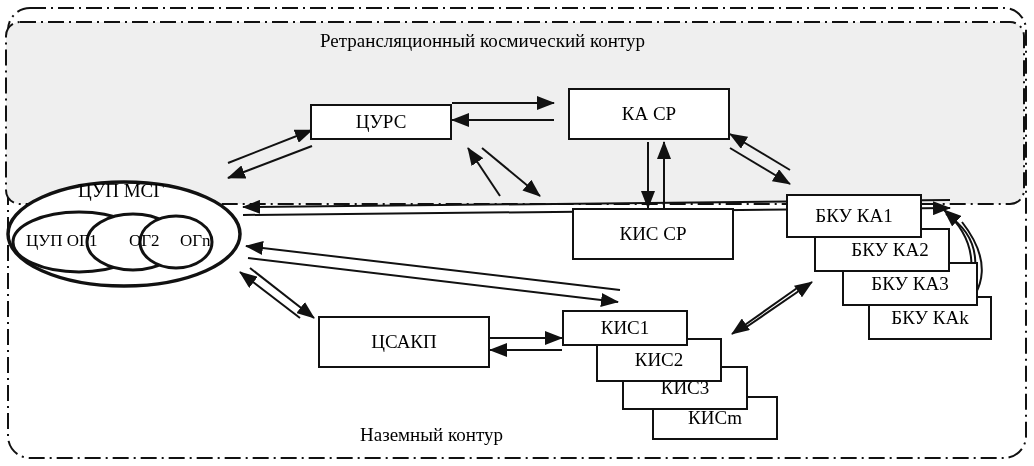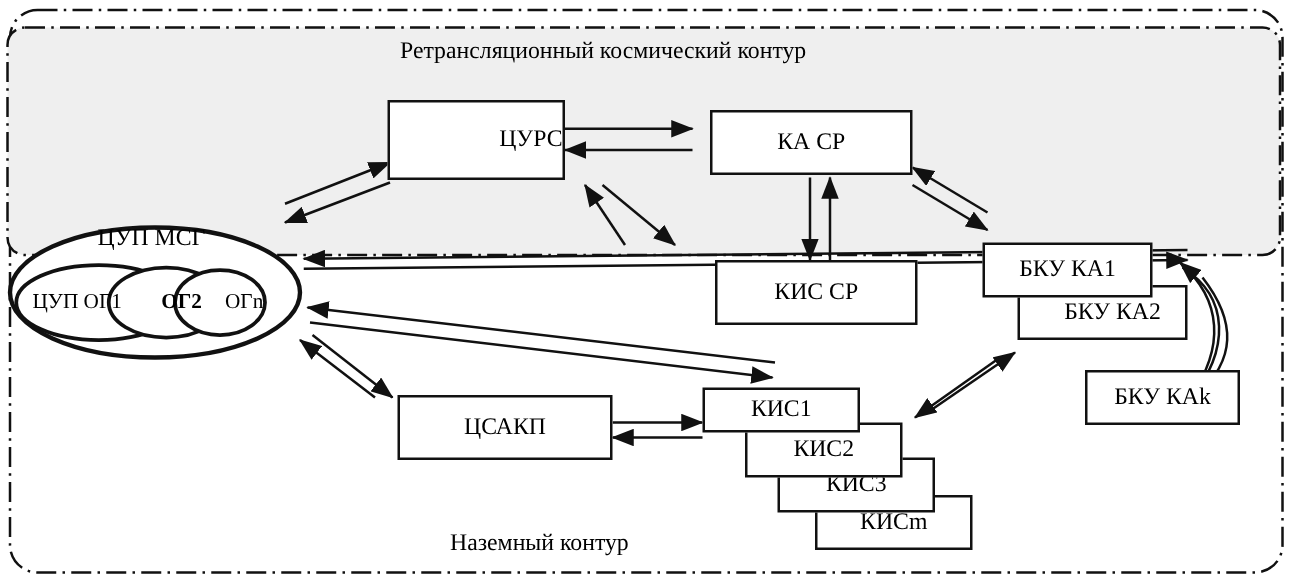--- a/index.html
+++ b/index.html
@@ -114,24 +114,24 @@
     <path d="M962,222 C990,258 988,288 958,316" fill="none" stroke="#111111" stroke-width="2" marker-end="url(#arrowhead)"></path>
   </svg>
 
   <div class="label-free title-space" style="left:320px; top:30px;">Ретрансляционный космический контур</div>
 
   <div class="label-free title-ground" style="left:360px; top:424px;">Наземный контур</div>
 
   <div class="label-free cup-label" style="left:78px; top:180px;">ЦУП МСГ</div>
 
   <div class="ellipse-label" style="left:26px; top:231px;">ЦУП ОГ1</div>
-  <div class="ellipse-label" style="left:129px; top:231px;font-weight:bold;">ОГ2</div>
+  <div class="ellipse-label" style="left:129px; top:231px;">ОГ2</div>
   <div class="ellipse-label" style="left:180px; top:231px;text-align:center;">ОГn</div>
 
-  <div class="node" style="left:310px; top:80px; width:142px; height:64px;justify-content:flex-end;">
+  <div class="node" style="left:310px; top:104px; width:142px; height:36px;">
     <span>ЦУРС</span>
   </div>
 
   <div class="node" style="left:568px; top:88px; width:162px; height:52px;">
     <span>КА СР</span>
   </div>
 
   <div class="node" style="left:572px; top:208px; width:162px; height:52px;">
     <span>КИС СР</span>
   </div>
@@ -149,20 +149,23 @@
   <div class="node" style="left:596px; top:338px; width:126px; height:44px; z-index:6;">
     <span>КИС2</span>
   </div>
   <div class="node" style="left:562px; top:310px; width:126px; height:36px; z-index:7;">
     <span>КИС1</span>
   </div>
 
   <div class="node" style="left:868px; top:296px; width:124px; height:44px; z-index:4;text-align:center;">
     <span>БКУ КАk</span>
   </div>
+  <div class="node" style="left:842px; top:262px; width:136px; height:44px; z-index:5;">
+    <span>БКУ КА3</span>
+  </div>
   <div class="node" style="left:814px; top:228px; width:136px; height:44px; z-index:6;padding-left:16px;">
     <span>БКУ КА2</span>
   </div>
   <div class="node" style="left:786px; top:194px; width:136px; height:44px; z-index:7;">
     <span>БКУ КА1</span>
   </div>
 
 </div>
 
 </body></html>

